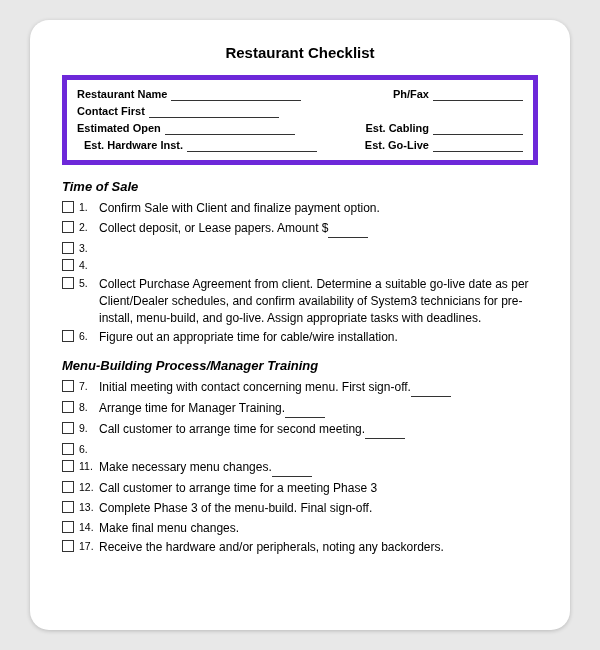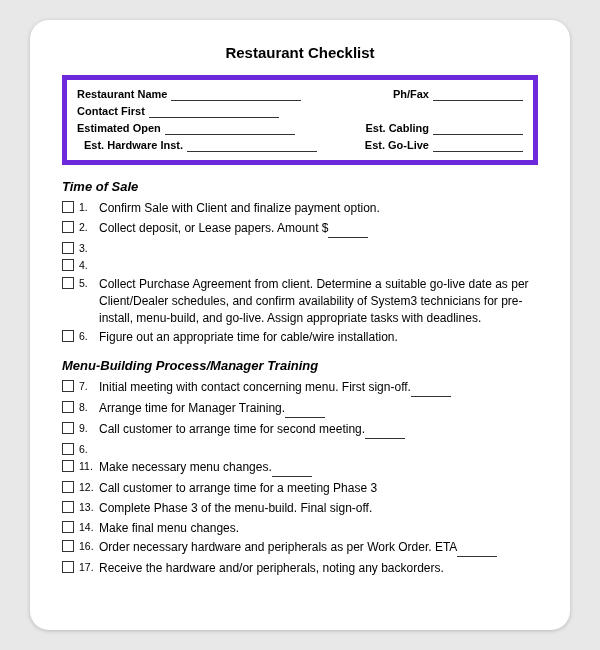--- a/index.html
+++ b/index.html
@@ -242,24 +242,19 @@
             <span class="checkbox"></span>
             <span class="item-num">14.</span>
             <span class="item-text">Make final menu changes.</span>
           </li>
         </ul>
       </div>
       <div>
         <ul class="checklist">
           <li class="checklist-item">
             <span class="checkbox"></span>
-            <span class="item-num">16.</span>
-            <span class="item-text">Order necessary hardware and peripherals as per Work Order. ETA<span style="border-bottom:1px solid #333;display:inline-block;min-width:40px;">&nbsp;&nbsp;&nbsp;&nbsp;&nbsp;&nbsp;</span></span>
-          </li>
-          <li class="checklist-item">
-            <span class="checkbox"></span>
             <span class="item-num">17.</span>
             <span class="item-text">Receive the hardware and/or peripherals, noting any backorders.</span>
           </li>
         </ul>
       </div>
     </div>
 </div>
 
 </body></html>

